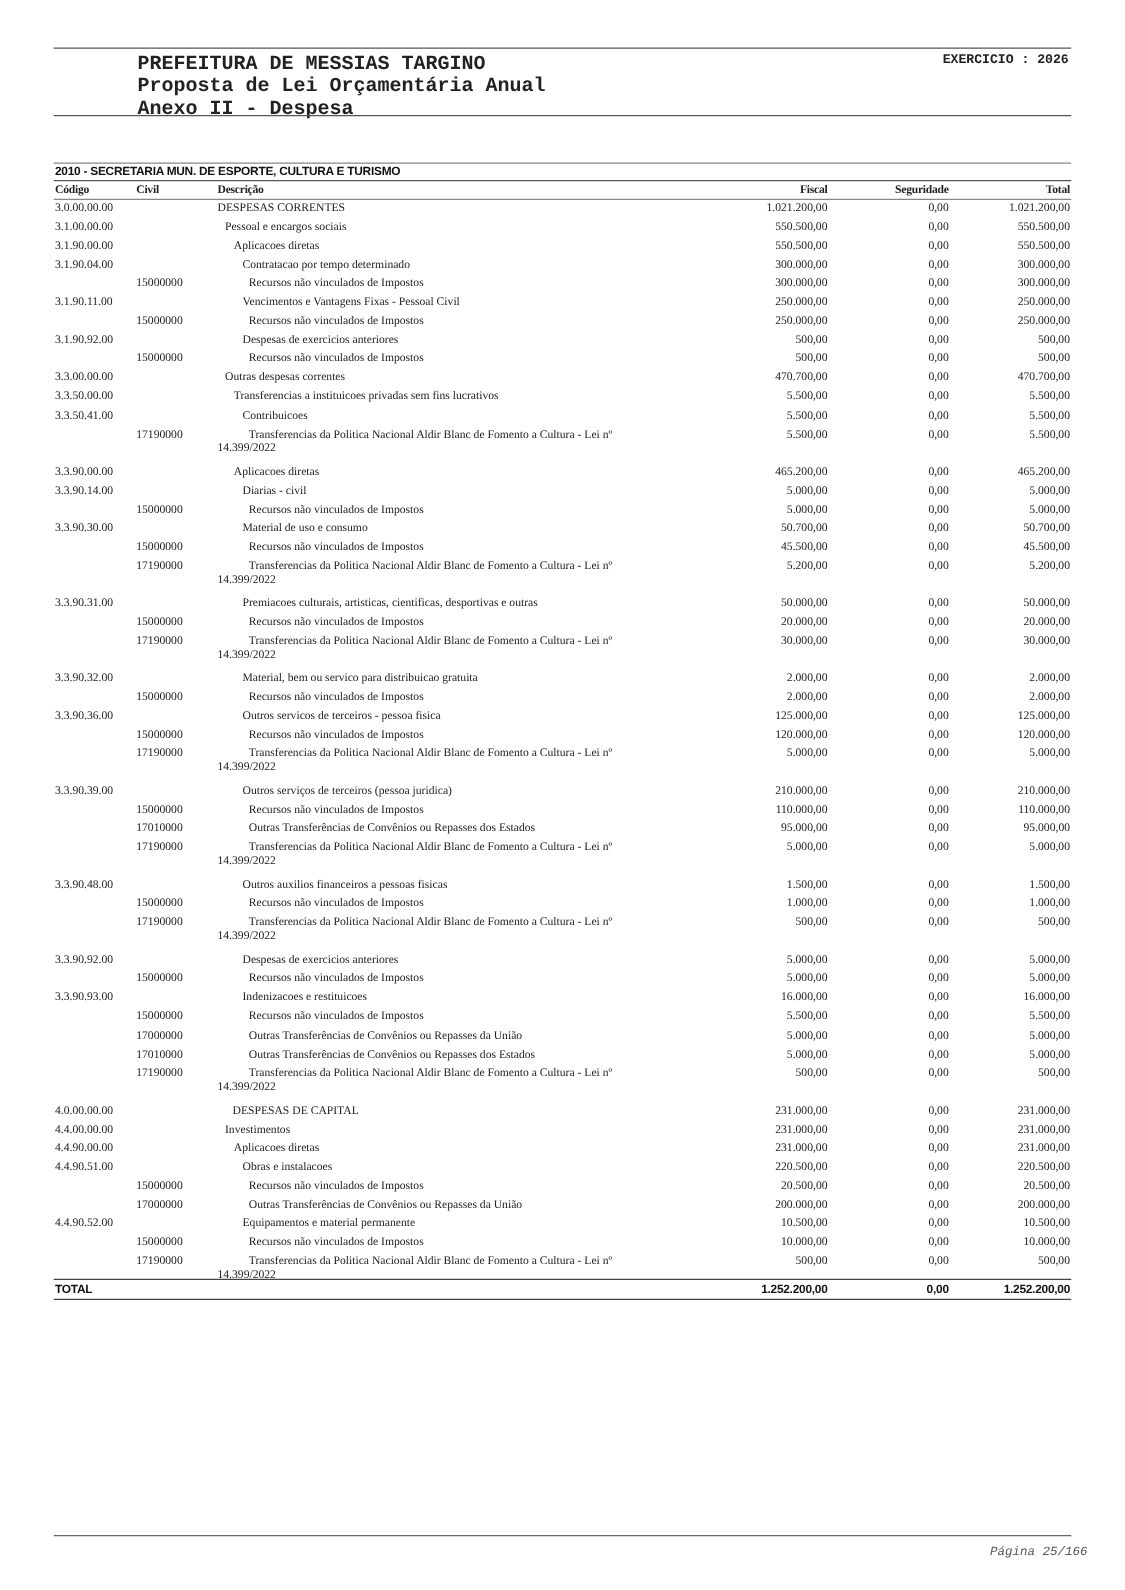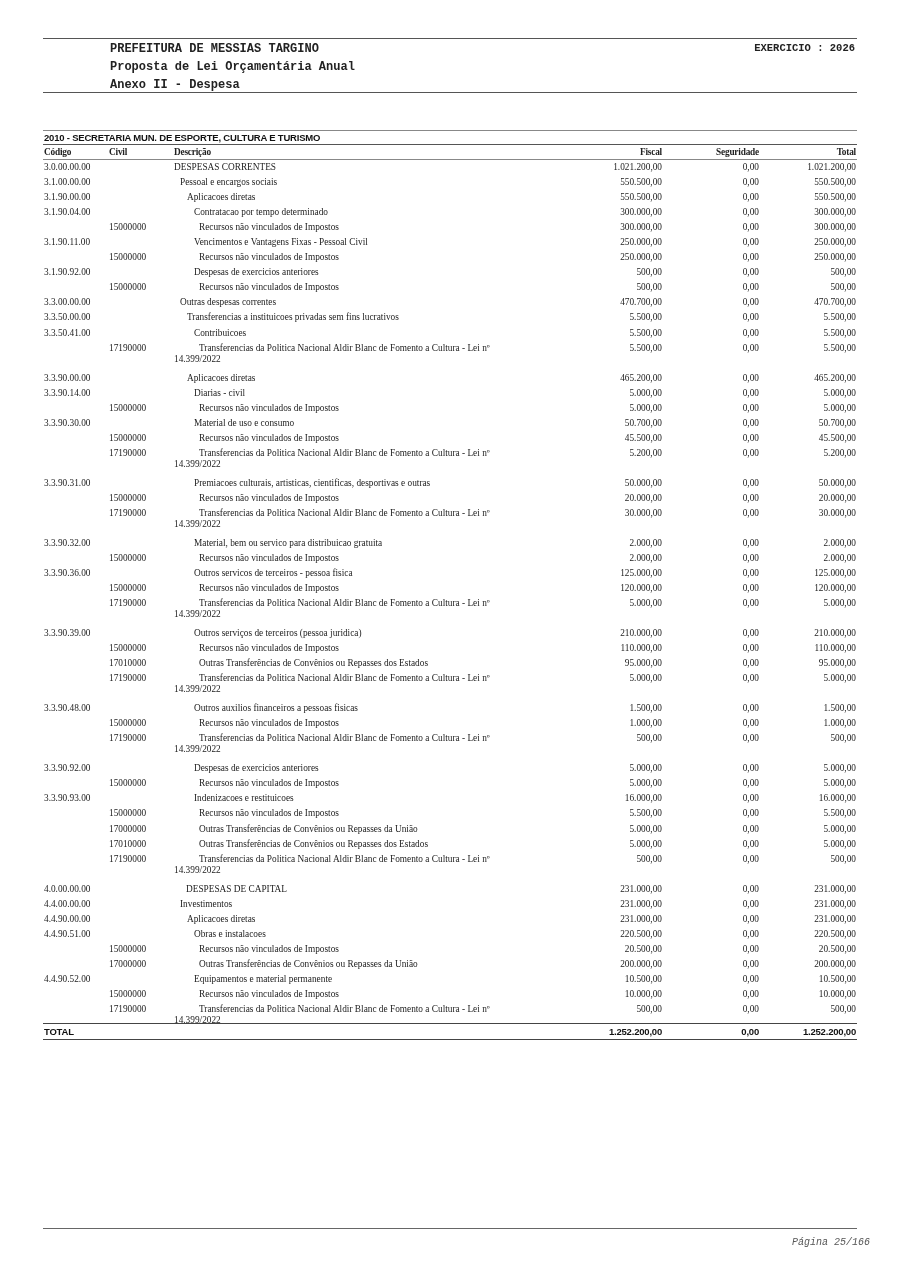--- a/index.html
+++ b/index.html
@@ -1,19 +1,19 @@
 <!DOCTYPE html>
 <html><head>
 <meta charset="utf-8">
 <style>
   html, body { margin: 0; padding: 0; background: #ffffff; }
   body { width: 900px; height: 1272px; position: relative; color: #111; }
   .hdr-top { position: absolute; left: 43px; top: 38px; width: 814px; border-top: 1.5px solid #555; }
   .hdr-bot { position: absolute; left: 43px; top: 92px; width: 814px; border-top: 1.5px solid #555; }
-  .hdr-line { position: absolute; left: 110px; font-family: "Liberation Mono", "DejaVu Sans Mono", monospace; font-weight: bold; font-size: 12px; color: #222; }
+  .hdr-line { position: absolute; left: 110px; font-family: "Liberation Mono", "DejaVu Sans Mono", monospace; font-weight: bold; font-size: 16px; color: #222; }
   .hdr-right { position: absolute; right: 45px; top: 42px; font-family: "Liberation Mono", "DejaVu Sans Mono", monospace; font-weight: bold; font-size: 10.5px; color: #222; }
 
   .sec-line { position: absolute; left: 43px; top: 130px; width: 814px; border-top: 1px solid #888; }
   .sec-title { position: absolute; left: 44px; top: 132px; font-family: "Liberation Sans", sans-serif; font-weight: bold; font-size: 9.5px; letter-spacing: -0.2px; text-align: center; }
   .tbl { position: absolute; left: 43px; top: 144px; width: 814px; font-family: Liberation Serif, serif; font-size: 9.3px; color: #222; }
   .row { position: relative; height: 15.05px; line-height: 15.05px; }
   .row.wrap { height: 30px; }
   .thead { border-top: 1.5px solid #555; border-bottom: 1px solid #888; height: 14px; line-height: 14px; font-weight: bold; letter-spacing: -0.2px; }
   .c-code { position: absolute; left: 1px; top: 0; }
   .c-fonte { position: absolute; left: 66px; top: 0; }

